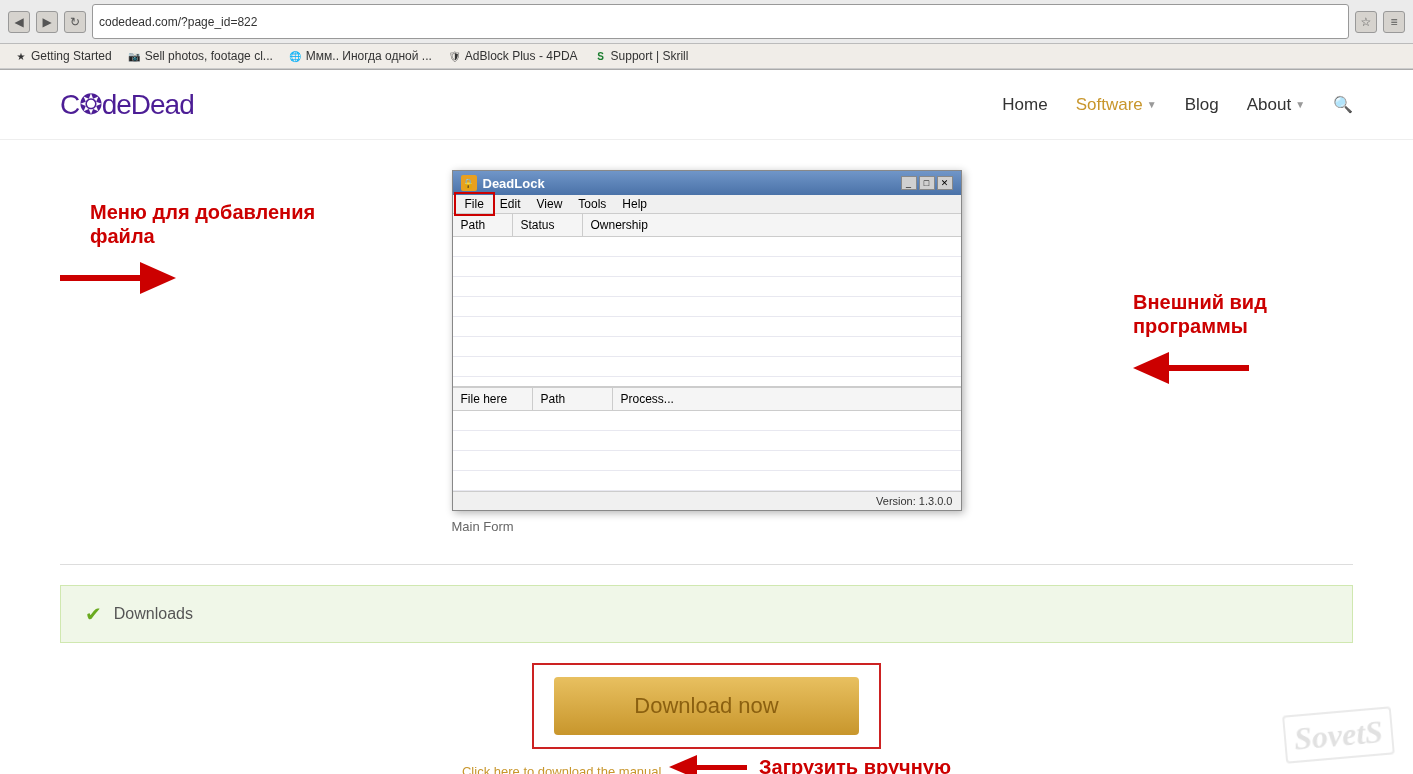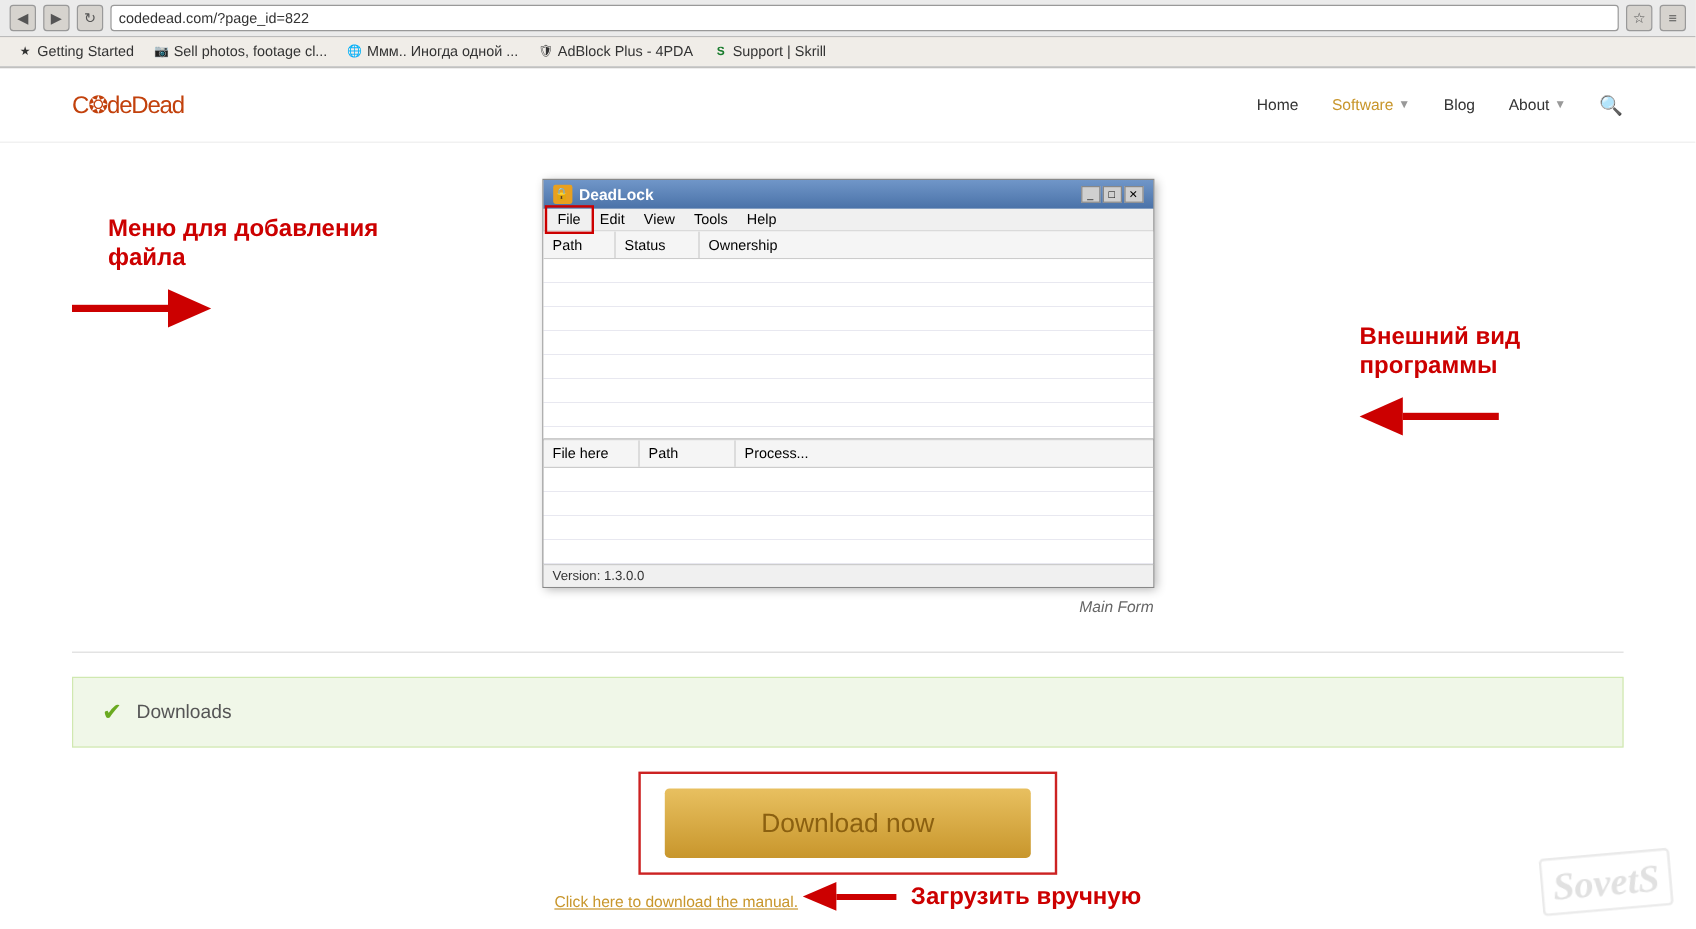--- a/index.html
+++ b/index.html
@@ -1,34 +1,34 @@
 <!DOCTYPE html>
 <html><head>
   <meta charset="utf-8">
   <style>
     * { margin: 0; padding: 0; box-sizing: border-box; }
     body { font-family: Arial, sans-serif; background: #fff; width: 1413px; min-height: 774px; overflow-x: hidden; }
 
     
     .browser-chrome { background: #d6d3ce; border-bottom: 1px solid #aaa; }
     .address-bar { display: flex; align-items: center; padding: 4px 8px; gap: 6px; background: #ebebeb; border-bottom: 1px solid #bbb; }
-    .address-input { flex: 1; height: 22px; border: 1px solid #999; border-radius: 3px; padding: 0 6px; font-size: 12px; background: #fff; color: #333; }
+    .address-input { flex: 1; height: 35px; border: 1px solid #999; border-radius: 3px; padding: 0 6px; font-size: 12px; background: #fff; color: #333; }
     .address-btn { width: 22px; height: 22px; background: #d6d3ce; border: 1px solid #999; border-radius: 3px; cursor: pointer; font-size: 12px; display: flex; align-items: center; justify-content: center; color: #555; }
     .bookmarks-bar { display: flex; align-items: center; padding: 3px 8px; gap: 4px; background: #f0ede8; border-bottom: 1px solid #ccc; font-size: 12px; }
     .bookmark-item { display: flex; align-items: center; gap: 3px; padding: 2px 6px; color: #333; cursor: pointer; white-space: nowrap; }
     .bm-icon { width: 14px; height: 14px; display: inline-flex; align-items: center; justify-content: center; font-size: 10px; }
 
     
     .page { background: #fff; }
 
     
     .site-header { display: flex; align-items: center; justify-content: space-between; padding: 18px 60px; border-bottom: 1px solid #eee; }
-    .site-logo { font-size: 20px; color: #c2410c; letter-spacing: -1px; }
+    .site-logo { font-size: 28px; color: #4c1d95; letter-spacing: -1px; }
     .site-nav { display: flex; align-items: center; gap: 28px; }
-    .nav-item { font-size: 13px; color: #333; cursor: pointer; text-decoration: none; }
+    .nav-item { font-size: 17px; color: #333; cursor: pointer; text-decoration: none; }
     .nav-item.active { color: #c8962c; }
     .nav-item-with-arrow { display: flex; align-items: center; gap: 4px; }
     .nav-arrow { font-size: 10px; color: #999; }
     .search-icon-nav { font-size: 16px; color: #555; cursor: pointer; }
 
     
     .main-content { padding: 30px 60px; }
 
     
     .screenshot-section { position: relative; display: flex; justify-content: center; margin-bottom: 30px; }
@@ -57,23 +57,23 @@
     .app-table-header div { padding: 4px 8px; font-size: 12px; color: #000; border-right: 1px solid #ccc; }
     .app-table-header div:last-child { border-right: none; }
     .app-table-body { height: 150px; background: repeating-linear-gradient(#fff 0px, #fff 19px, #e8e8f0 19px, #e8e8f0 20px); border-bottom: 1px solid #ccc; }
 
     .app-lower-section { border-top: 1px solid #ccc; }
     .app-lower-header { display: grid; grid-template-columns: 80px 80px 1fr; border-bottom: 1px solid #ccc; background: #f5f5f5; }
     .app-lower-header div { padding: 4px 8px; font-size: 12px; color: #000; border-right: 1px solid #ccc; }
     .app-lower-header div:last-child { border-right: none; }
     .app-lower-body { height: 80px; background: repeating-linear-gradient(#fff 0px, #fff 19px, #e8e8f0 19px, #e8e8f0 20px); }
 
-    .app-statusbar { background: #f0f0f0; border-top: 1px solid #ccc; padding: 3px 8px; font-size: 11px; color: #333; }
-
-    .app-caption { text-align: right; color: #666; font-size: 13px; margin-top: 8px; font-style: italic; }
+    .app-statusbar { background: #f0f0f0; border-top: 1px solid #ccc; padding: 3px 8px; font-size: 11px; color: #333; text-align: right; }
+
+    .app-caption { text-align: left; color: #666; font-size: 13px; margin-top: 8px; }
 
     
     .divider { border: none; border-top: 1px solid #ddd; margin: 20px 0; }
 
     
     .downloads-section { background: #f0f7e8; border: 1px solid #d0e8b0; padding: 16px 24px; margin-bottom: 20px; display: flex; align-items: center; gap: 12px; }
     .downloads-check { color: #6aaa20; font-size: 20px; }
     .downloads-label { font-size: 16px; color: #555; }
 
     

